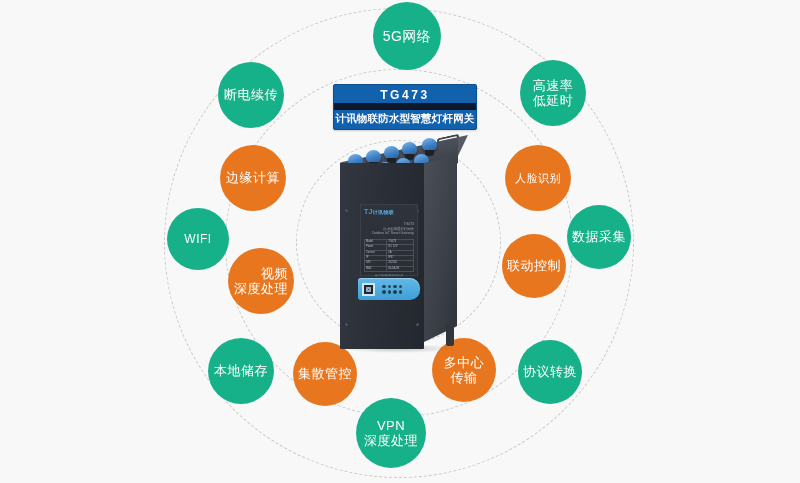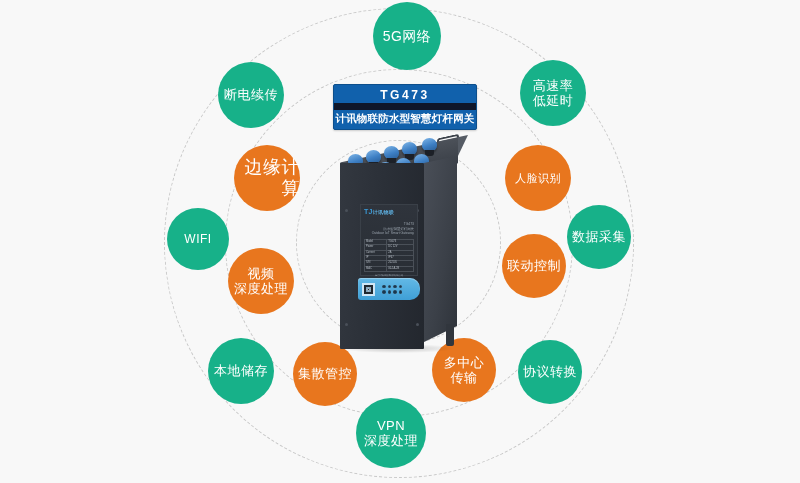--- a/index.html
+++ b/index.html
@@ -274,33 +274,33 @@
       <div class="bubble green" style="left: 373px; top: 2px; width: 68px; height: 68px; font-size: 14px;">
         <span>5G网络</span>
       </div>
       <div class="bubble green" style="left: 520px; top: 60px; width: 66px; height: 66px; font-size: 13px;">
         <span>高速率
 低延时</span>
       </div>
       <div class="bubble green" style="left: 218px; top: 62px; width: 66px; height: 66px; font-size: 13px;">
         <span>断电续传</span>
       </div>
-      <div class="bubble orange" style="left: 234px; top: 145px; width: 66px; height: 66px; font-size: 18px; text-align: right;">
+      <div class="bubble orange" style="left: 220px; top: 145px; width: 66px; height: 66px; font-size: 13px; text-align: right;">
         <span>边缘计算</span>
       </div>
       <div class="bubble orange" style="left: 505px; top: 145px; width: 66px; height: 66px; font-size: 11px;">
         <span>人脸识别</span>
       </div>
       <div class="bubble green" style="left: 167px; top: 208px; width: 62px; height: 62px; font-size: 12px;">
         <span>WIFI</span>
       </div>
       <div class="bubble green" style="left: 567px; top: 205px; width: 64px; height: 64px; font-size: 13px;">
         <span>数据采集</span>
       </div>
-      <div class="bubble orange" style="left: 228px; top: 248px; width: 66px; height: 66px; font-size: 13px;">
+      <div class="bubble orange" style="left: 228px; top: 248px; width: 66px; height: 66px; font-size: 13px; text-align: right;">
         <span>视频
 深度处理</span>
       </div>
       <div class="bubble orange" style="left: 502px; top: 234px; width: 64px; height: 64px; font-size: 13px;">
         <span>联动控制</span>
       </div>
       <div class="bubble green" style="left: 208px; top: 338px; width: 66px; height: 66px; font-size: 13px;">
         <span>本地储存</span>
       </div>
       <div class="bubble orange" style="left: 293px; top: 342px; width: 64px; height: 64px; font-size: 13px;">

